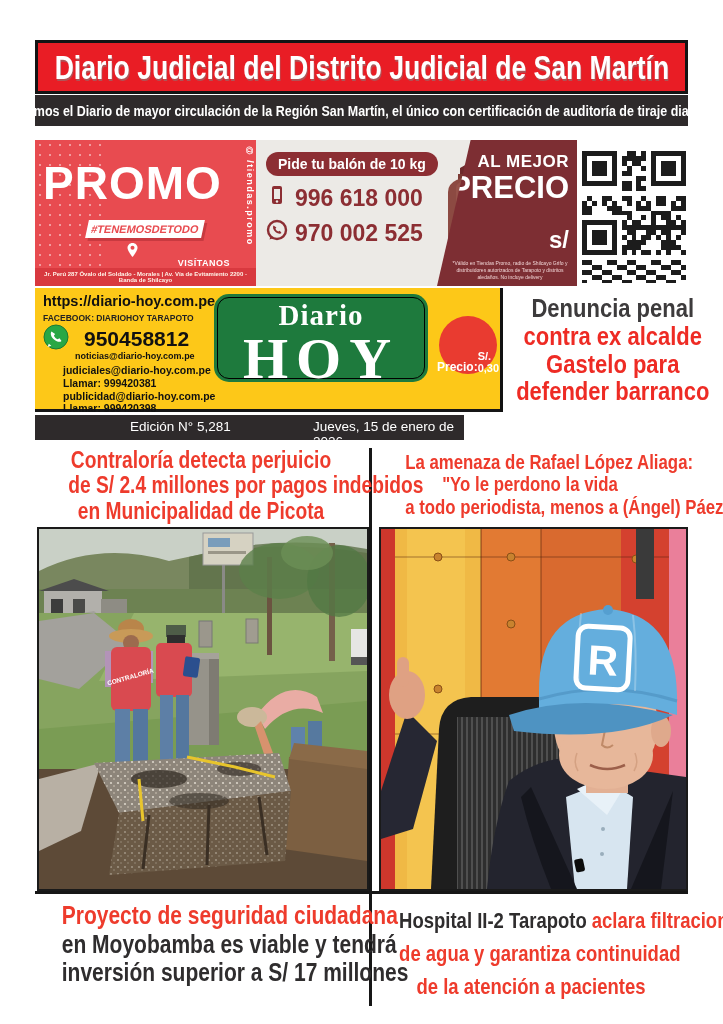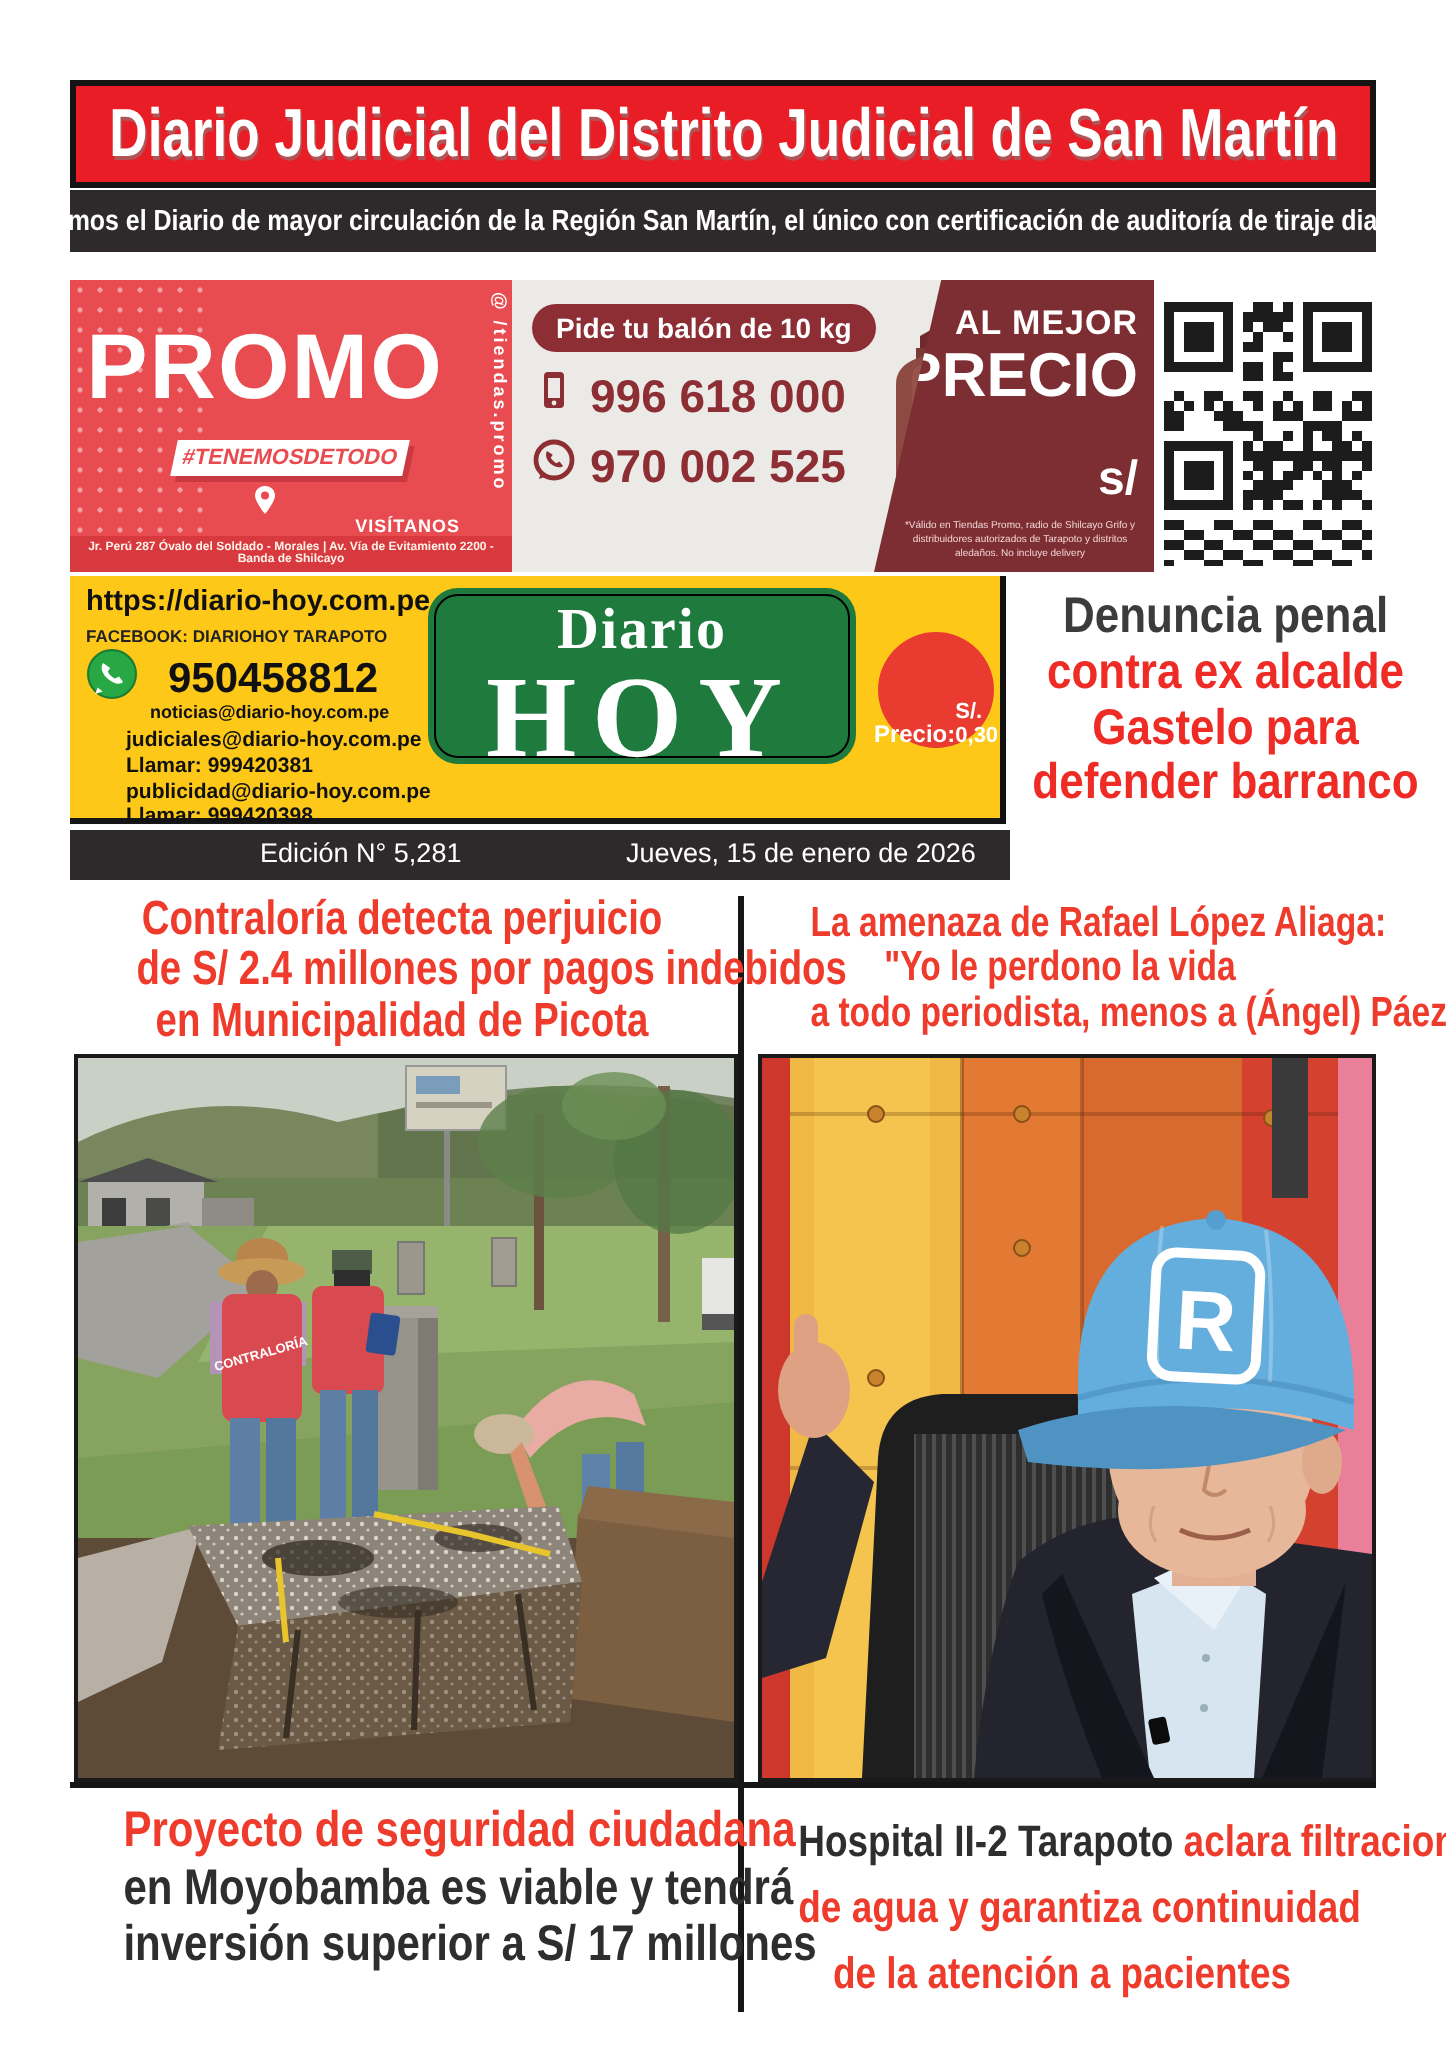--- a/index.html
+++ b/index.html
@@ -68,21 +68,21 @@
   .logo-main{font-size:58px;font-weight:800;letter-spacing:8px;line-height:.92;}
   .price-circle{position:absolute;left:404px;top:28px;width:58px;height:58px;border-radius:50%;
       background:#e93b30;color:#fff;display:flex;flex-direction:row;align-items:flex-end;justify-content:center;}
   .pc1{font-size:12px;font-weight:700;}.pc2{font-size:11px;font-weight:700;}
   .mast-white{flex:1;background:#fff;border-left:3px solid #111;display:flex;flex-direction:column;
       justify-content:center;text-align:center;}
   .d-black{display:block;color:#3d3b3c;font-size:25px;font-weight:800;white-space:nowrap;transform:scaleX(.88);}
   .d-red{display:block;color:#ee2b24;font-size:25px;font-weight:800;line-height:1.1;white-space:nowrap;transform:scaleX(.88);}
 
   
-  .edition{position:absolute;left:35px;top:415px;width:470px;height:25px;background:#2e2a2b;color:#fff;}
+  .edition{position:absolute;left:35px;top:415px;width:429px;height:25px;background:#2e2a2b;color:#fff;}
   .edition span{position:absolute;top:4px;font-size:13.5px;font-weight:400;}
   .ed1{left:95px;} .ed2{left:278px;}
 
   
   .divider-v{position:absolute;left:369px;top:448px;width:3px;height:558px;background:#161616;}
   .rule-h{position:absolute;left:35px;top:891px;width:653px;height:3px;background:#161616;}
 
   .headline{position:absolute;text-align:center;color:#ee3b2c;font-weight:800;}
   .headline span{display:block;white-space:nowrap;transform:scaleX(.8);line-height:1.06;}
   .h-left{left:35px;top:447px;width:332px;font-size:24px;}

